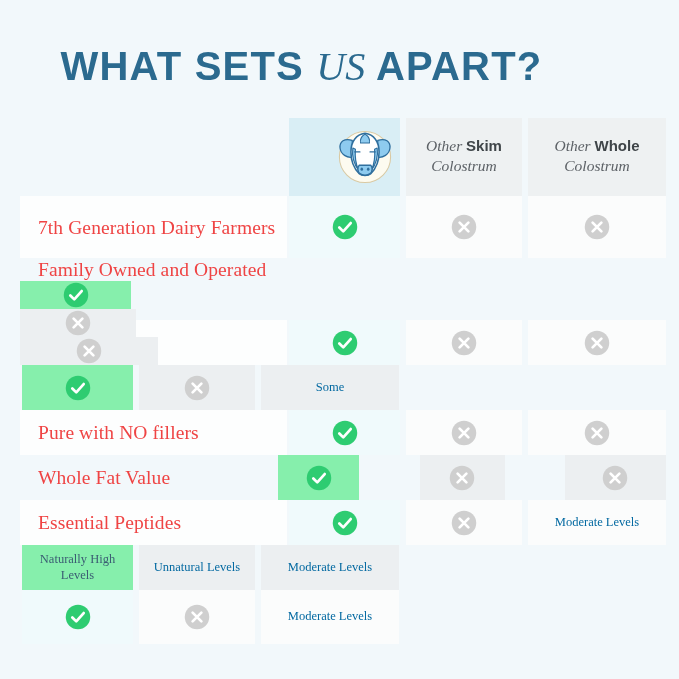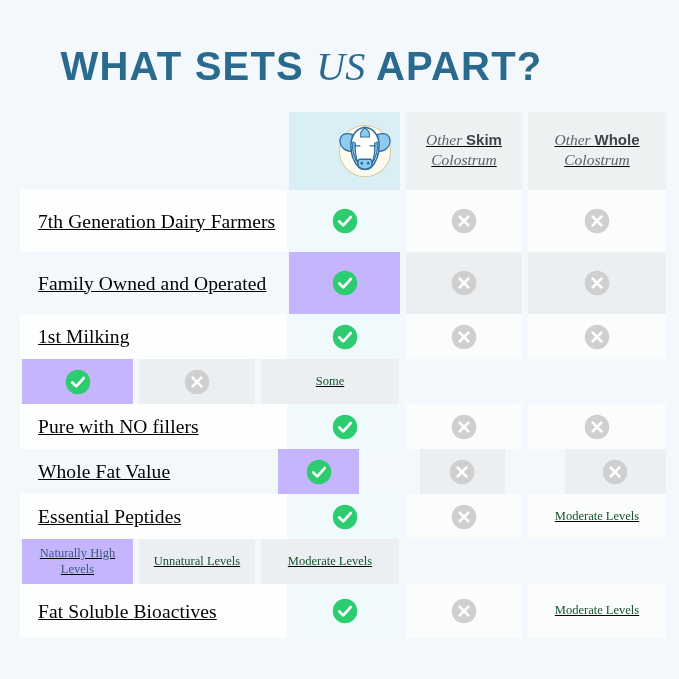--- a/index.html
+++ b/index.html
@@ -36,24 +36,23 @@
   .title .em {
     font-family: "Liberation Serif", serif;
     font-style: italic;
     font-weight: 400;
     letter-spacing: 0;
   }
 
   
   .table {
     position: absolute;
-    top: 112px;
+    top: 118px;
     left: 20px;
     width: 646px;
-    text-decoration: underline;
   }
 
   .row {
     display: flex;
     width: 100%;
     align-items: stretch;
   }
 
   .cell {
     display: flex;
@@ -116,43 +115,43 @@
     font-weight: 700;
     font-size: 15px;
     color: #3f4549;
   }
 
   
   .body-row .c-label {
     font-family: "Liberation Serif", serif;
     font-size: 19.5px;
     line-height: 1.18;
-    color: #000000;
+    color: #ef4444;
     letter-spacing: 0.1px;
   }
 
   
   .body-row.odd  .c-label { background: #fdfefe; }
   .body-row.even .c-label { background: transparent; }
 
   .body-row.odd  .c-us { background: #f0fafc; }
-  .body-row.even .c-us { background: #c4b5fd; }
+  .body-row.even .c-us { background: #86efac; }
 
   .body-row.odd  .c-skim,
   .body-row.odd  .c-whole { background: #fbfcfc; }
   .body-row.even .c-skim,
   .body-row.even .c-whole { background: #eceff1; }
 
   .mark-cell { position: relative; }
 
   .note {
     font-family: "Liberation Serif", serif;
     font-size: 12.5px;
     line-height: 1.22;
-    color: #14532d;
+    color: #0369a1;
     padding: 0 6px;
   }
   .note.blue { color: #3b5d73; }
 
   
   .icon {
     width: 28px;
     height: 28px;
     display: block;
   }
@@ -236,21 +235,21 @@
   </svg>
 </div>
           <div class="gap3"></div>
           <div class="cell mark-cell c-whole">
   <svg class="icon" viewBox="0 0 32 32">
     <circle cx="16" cy="16" r="14" fill="#cfcfcf"></circle>
     <path d="M11 11 L21 21 M21 11 L11 21" fill="none" stroke="#ffffff" stroke-width="3.1" stroke-linecap="round"></path>
   </svg>
 </div>
         </div>
-        <div class="row body-row even" style="height: 62px;">
+        <div class="row body-row even" style="height: 62px; flex-direction: column;">
           <div class="cell c-label">Family Owned and Operated</div>
           <div class="gap1"></div>
           <div class="cell mark-cell c-us">
   <svg class="icon" viewBox="0 0 32 32">
     <circle cx="16" cy="16" r="14" fill="#2ecc71"></circle>
     <path d="M9.5 16.5 L14 21 L22.5 11.5" fill="none" stroke="#ffffff" stroke-width="3.1" stroke-linecap="round" stroke-linejoin="round"></path>
   </svg>
 </div>
           <div class="gap2"></div>
           <div class="cell mark-cell c-skim">
@@ -388,21 +387,20 @@
           <div class="gap2"></div>
           <div class="cell mark-cell c-skim">
             <div class="note">Unnatural Levels</div>
           </div>
           <div class="gap3"></div>
           <div class="cell mark-cell c-whole">
             <div class="note">Moderate Levels</div>
           </div>
         </div>
         <div class="row body-row odd" style="height: 54px;">
-          <div class="cell c-label">Fat Soluble Bioactives</div>
           <div class="gap1"></div>
           <div class="cell mark-cell c-us">
   <svg class="icon" viewBox="0 0 32 32">
     <circle cx="16" cy="16" r="14" fill="#2ecc71"></circle>
     <path d="M9.5 16.5 L14 21 L22.5 11.5" fill="none" stroke="#ffffff" stroke-width="3.1" stroke-linecap="round" stroke-linejoin="round"></path>
   </svg>
 </div>
           <div class="gap2"></div>
           <div class="cell mark-cell c-skim">
   <svg class="icon" viewBox="0 0 32 32">

